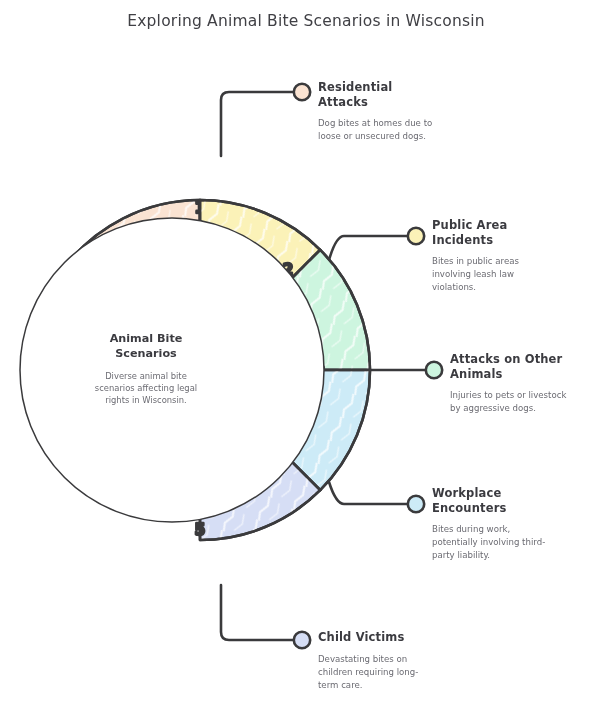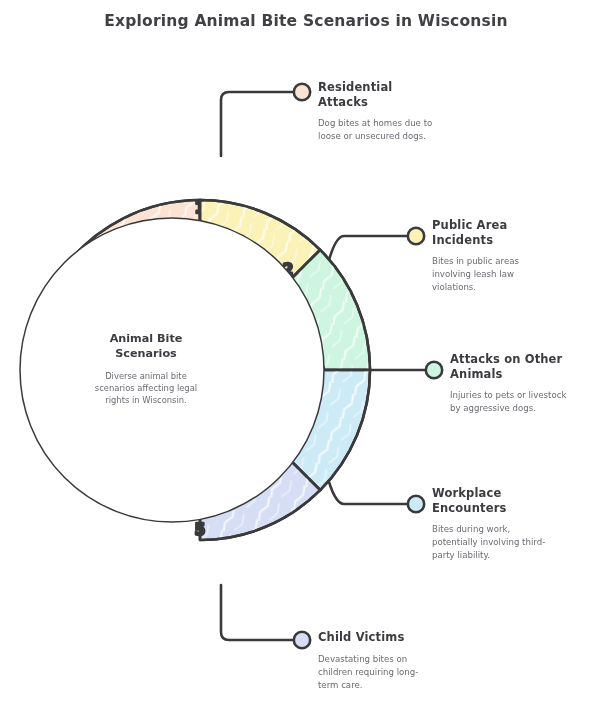--- a/index.html
+++ b/index.html
@@ -3,21 +3,21 @@
 <meta charset="utf-8">
 <style>
   html,body{margin:0;padding:0;}
   body{
     width:612px;height:706px;background:#ffffff;
     font-family:"DejaVu Sans","Liberation Sans",sans-serif;
     overflow:hidden;position:relative;
   }
   #page-title{
     position:absolute;top:12px;left:0;width:612px;
-    text-align:center;font-size:15.5px;font-weight:bold;
+    text-align:center;font-size:15.5px;font-weight:normal;
     color:#404045;letter-spacing:.2px;
   }
   #infographic{position:absolute;top:0;left:0;}
   .lbl-title{
     font-size:11.5px;font-weight:bold;fill:#3b3b40;
     letter-spacing:.15px;
   }
   .lbl-desc{font-size:8.6px;fill:#6b6b72;}
   .seg-num{font-size:15px;font-weight:bold;fill:#3f3f44;}
   .ctr-title{font-size:11.2px;font-weight:bold;fill:#3b3b40;}

